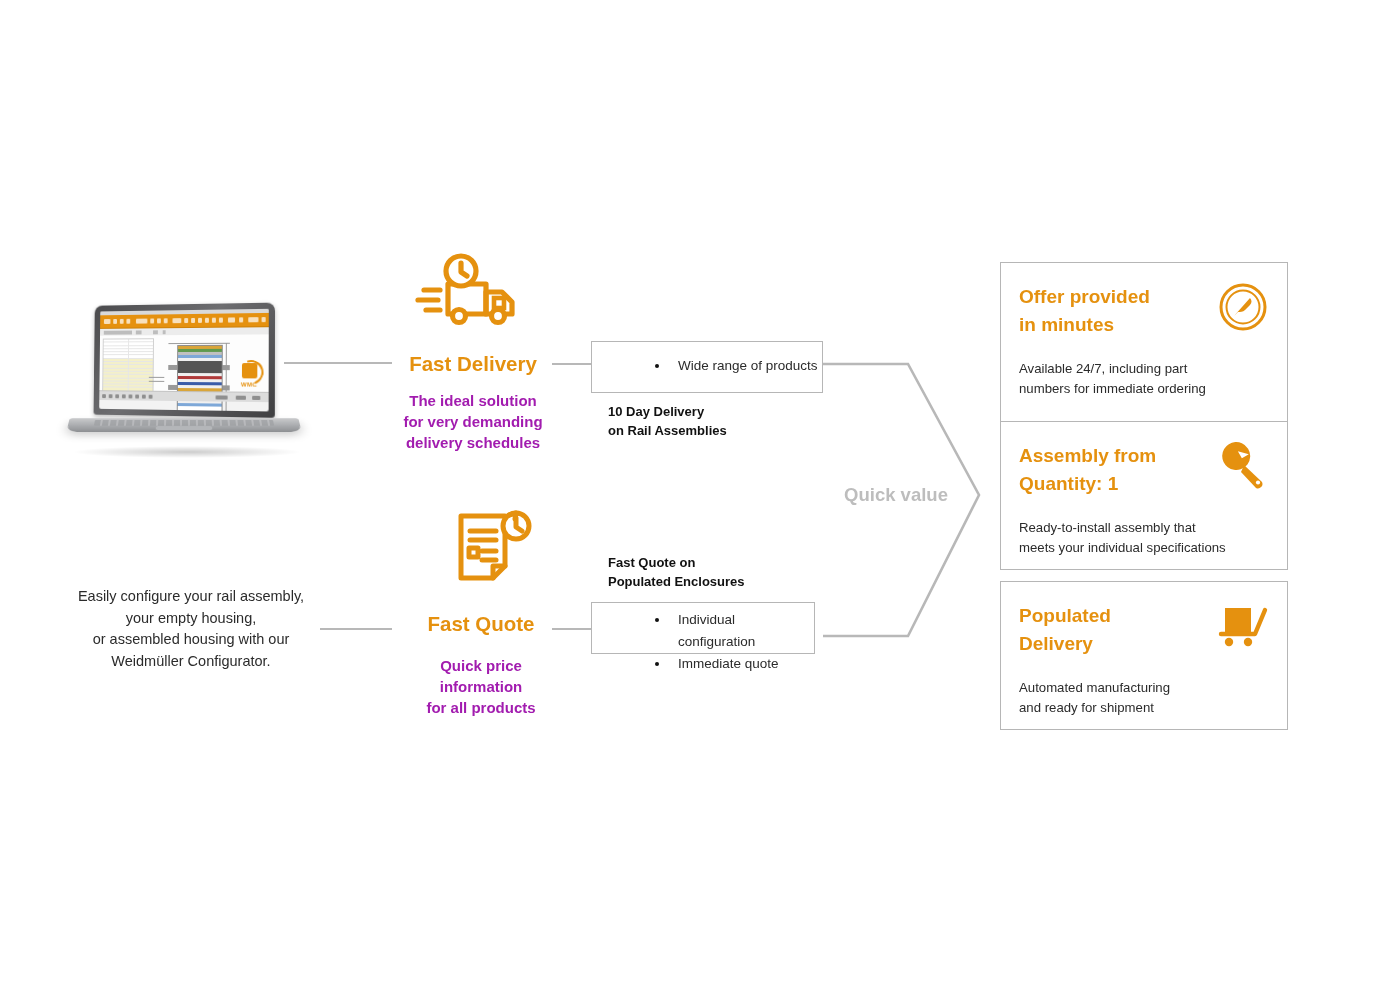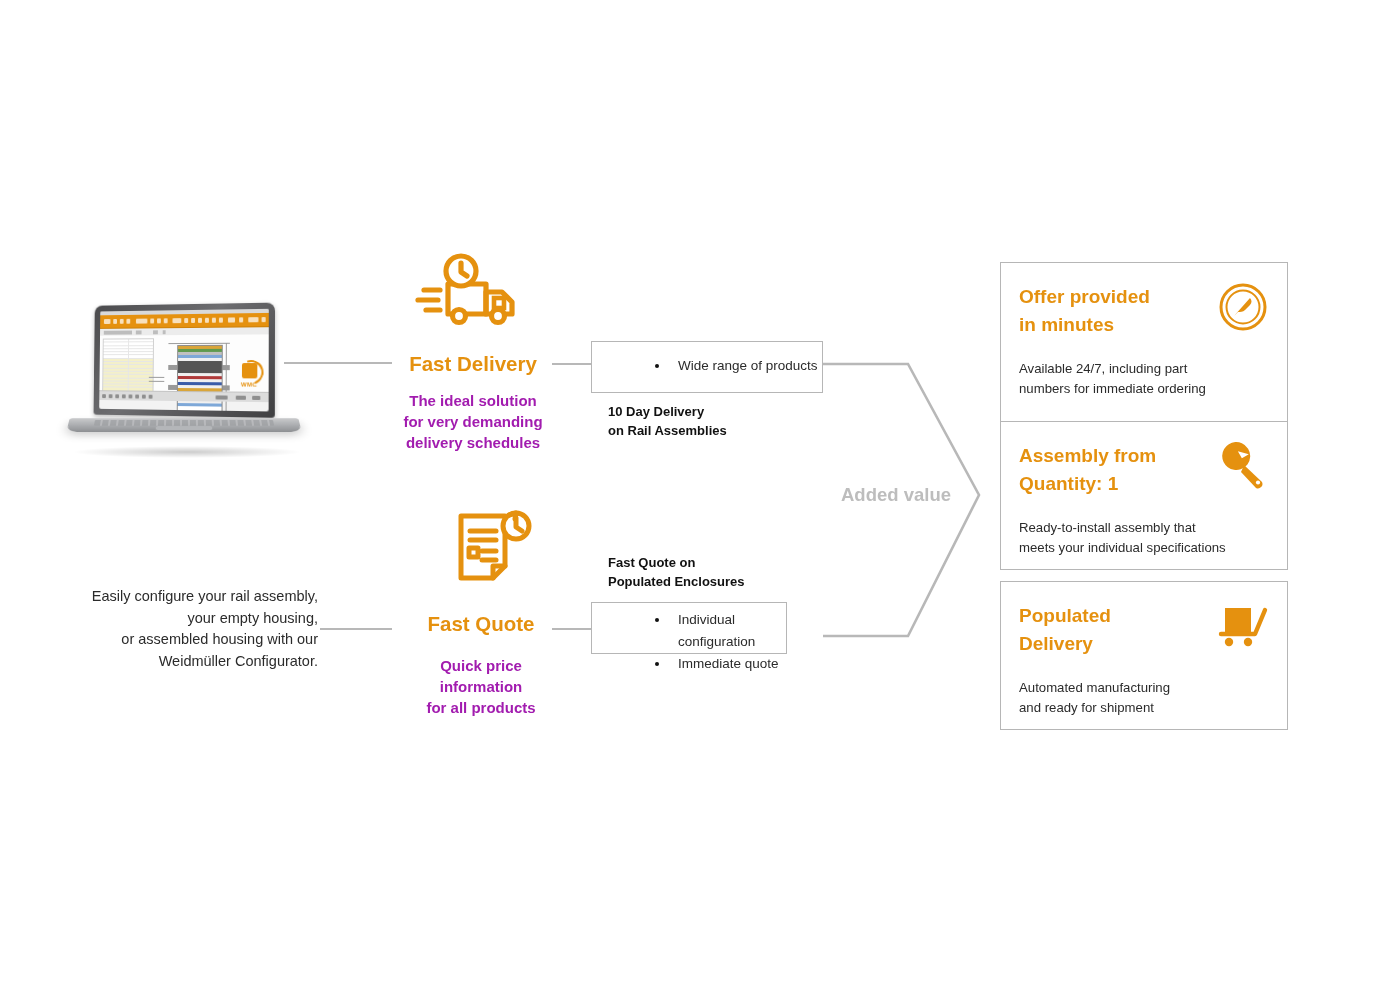--- a/index.html
+++ b/index.html
@@ -95,21 +95,21 @@
     background:radial-gradient(ellipse at center,rgba(0,0,0,.20),rgba(0,0,0,0) 70%);
   }
 
   
   #left-title{
     left:60px;top:496px;width:262px;text-align:center;
     font-size:27px;line-height:35px;font-weight:bold;color:#111;
     font-stretch:condensed;
   }
   #left-desc{
-    left:40px;top:586px;width:278px;text-align:right;
+    left:52px;top:586px;width:278px;text-align:center;
     font-size:14.5px;line-height:21.5px;color:#2b2b2b;font-stretch:condensed;
   }
   #left-desc b{font-weight:normal;}
 
   
   .branch-title{font-size:20.5px;font-weight:bold;color:#E5910F;font-stretch:condensed;text-align:center;}
   .branch-sub{font-size:15px;line-height:21px;font-weight:bold;color:#a21caf;text-align:center;font-stretch:condensed;}
 
   #fd-title{left:382px;top:352px;width:182px;}
   #fd-sub{left:382px;top:390px;width:182px;}
@@ -127,21 +127,21 @@
   .bullet-box ul{margin:0;padding:0;list-style:none;}
   .bullet-box li{
     font-size:13.5px;line-height:22px;color:#2b2b2b;font-stretch:condensed;
     position:relative;padding-left:42px;
   }
   .bullet-box li::before{
     content:"";position:absolute;left:19px;top:9px;width:4px;height:4px;
     background:#111;border-radius:50%;
   }
   #box-top{left:591px;top:341px;width:232px;height:52px;padding-top:13px;}
-  #box-bottom{left:591px;top:602px;width:196px;height:52px;padding-top:6px;}
+  #box-bottom{left:591px;top:602px;width:224px;height:52px;padding-top:6px;}
 
   .caption{
     font-size:13px;line-height:19px;font-weight:bold;color:#111;font-stretch:condensed;
   }
   #cap-top{left:608px;top:402px;width:230px;}
   #cap-bottom{left:608px;top:553px;width:230px;}
 
   
   #added-value{
     left:834px;top:484px;width:124px;text-align:center;
@@ -350,21 +350,21 @@
   <div class="abs bullet-box" id="box-bottom">
     <ul>
       <li>Individual configuration</li>
       <li>Immediate quote</li>
     </ul>
   </div>
 
   <svg class="abs" id="arrow-svg" viewBox="0 0 180 300">
     <path d="M3 14 H88 L159 145 L88 286 H3" fill="none" stroke="#b8b8b8" stroke-width="2.6" stroke-linejoin="miter"></path>
   </svg>
-  <div class="abs" id="added-value">Added value</div>
+  <div class="abs" id="added-value">Quick value</div>
 
   <div class="card" id="card-1">
     <h3><span>Offer provided</span><br><span>in minutes</span></h3>
     <p><span>Available 24/7, including part</span><br><span>numbers for immediate ordering</span></p>
     <svg class="card-icon" viewBox="0 0 52 52">
       <circle cx="26" cy="26" r="22" fill="none" stroke="#E5910F" stroke-width="3"></circle>
       <circle cx="26" cy="26" r="16.5" fill="none" stroke="#E5910F" stroke-width="2"></circle>
       <path d="M17 35 L33 17 C35 19 35 22 33 24 L28 29 C26 31 23 31 21 31 Z" fill="#E5910F"></path>
     </svg>
   </div>

